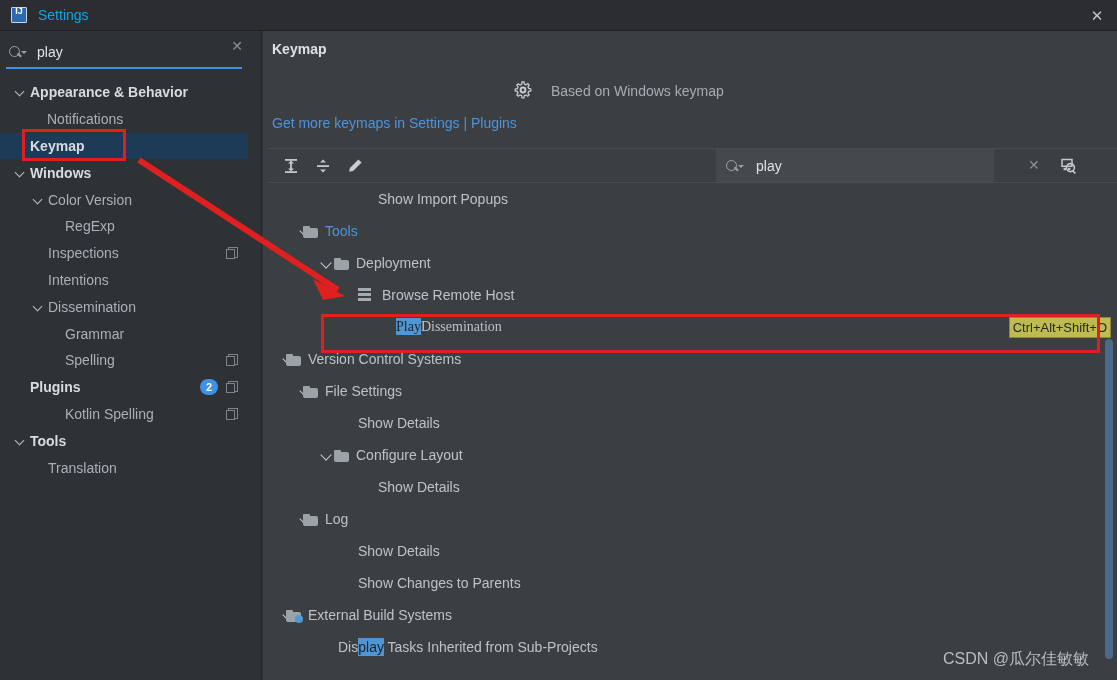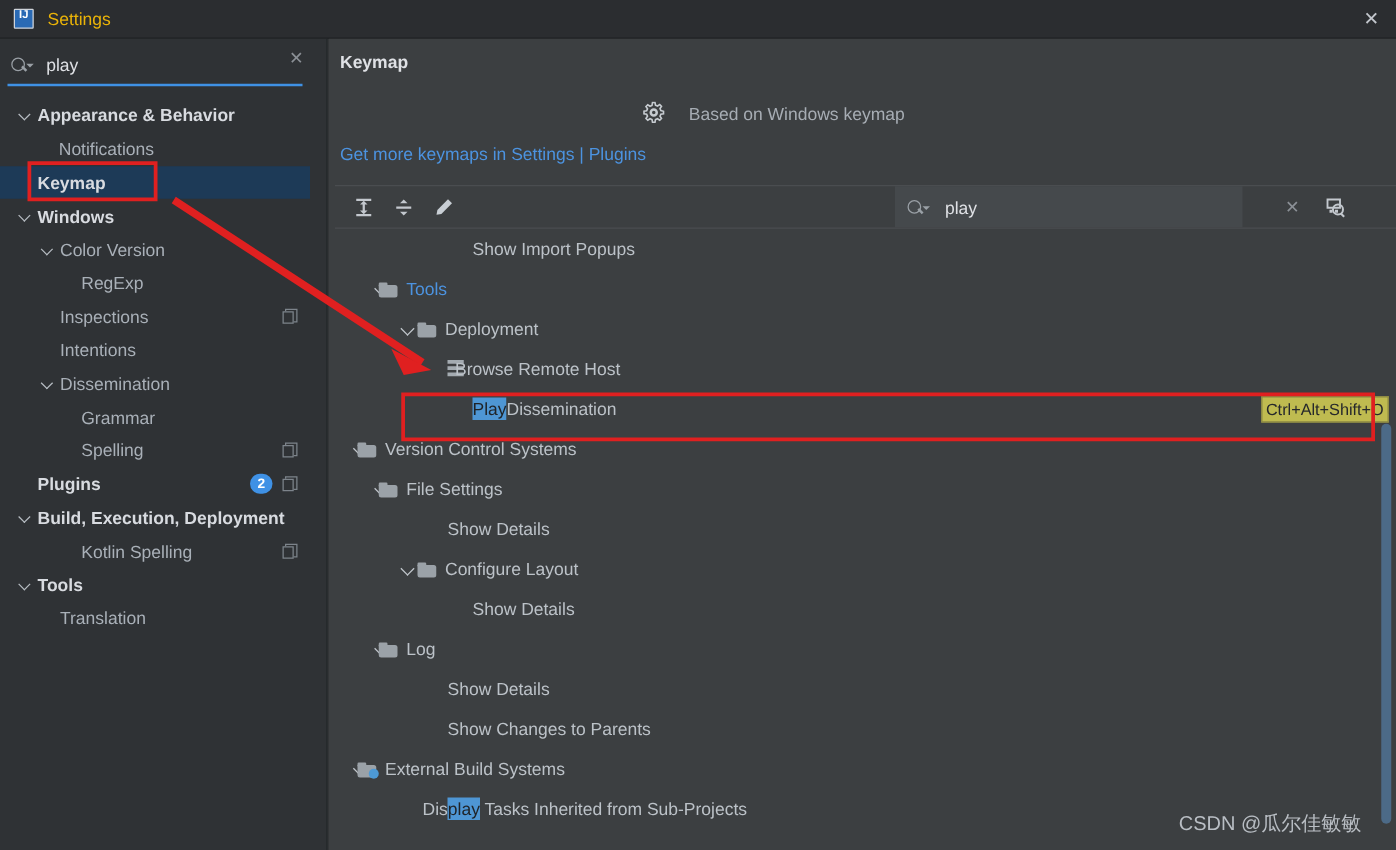--- a/index.html
+++ b/index.html
@@ -35,21 +35,21 @@
   .app-icon::before {
     content: "IJ";
     position: absolute; left: 0; top: -2px;
     width: 100%; text-align: center;
     font-size: 9px; color: #ffffff;
     font-family: "Liberation Sans", sans-serif;
     font-weight: bold;
   }
   .title-text {
     margin-left: 11px;
-    font-size: 14px; color: #eab308;
+    font-size: 14px; color: #0ea5e9;
   }
   .win-close {
     position: absolute; right: 10px; top: 6px;
     width: 20px; height: 20px;
     color: #c2c6cc; font-size: 15px;
     line-height: 20px; text-align: center;
     cursor: default;
   }
 
   
@@ -366,24 +366,20 @@
         </div>
         <div class="row">
           <span class="row-label" style="left: 65px;">Spelling</span>
           <span class="copy-badge"></span>
         </div>
         <div class="row bold">
           <span class="row-label" style="left: 30px;">Plugins</span>
           <span class="count-badge">2</span>
           <span class="copy-badge"></span>
         </div>
-        <div class="row bold">
-          <span class="chev" style="left: 15px;"></span>
-          <span class="row-label" style="left: 30px;">Build, Execution, Deployment</span>
-        </div>
         <div class="row">
           <span class="row-label" style="left: 65px;">Kotlin Spelling</span>
           <span class="copy-badge"></span>
         </div>
         <div class="row bold">
           <span class="chev" style="left: 15px;"></span>
           <span class="row-label" style="left: 30px;">Tools</span>
         </div>
         <div class="row">
           <span class="row-label" style="left: 48px;">Translation</span>
@@ -459,24 +455,24 @@
           <span class="kchev" style="left: 53px;"></span>
           <span class="folder" style="left: 66px;"></span>
           <span class="klabel" style="left: 88px;">Deployment</span>
         </div>
         <div class="krow" style="position: absolute; left: 0px; top: 96px; width: 849px;">
           <span class="server-icon" style="left: 90px;">
             <i style="top:0"></i>
             <i style="top:5px"></i>
             <i style="top:10px"></i>
           </span>
-          <span class="klabel" style="left: 96px;">Browse Remote Host</span>
+          <span class="klabel" style="left: 114px;">Browse Remote Host</span>
         </div>
         <div class="krow" style="position: absolute; left: 0px; top: 128px; width: 849px;">
-          <span class="klabel" style="left: 110px;"><span class="hl">Play</span><span>Dissemination</span></span>
+          <span class="klabel" style="left: 128px; font-family: Liberation Serif, serif;"><span class="hl">Play</span><span>Dissemination</span></span>
           <span class="shortcut" style="right: 6px;">Ctrl+Alt+Shift+O</span>
         </div>
         <div class="krow" style="position: absolute; left: 0px; top: 160px; width: 849px;">
           <span class="kchev" style="left: 15px;"></span>
           <span class="folder" style="left: 18px;"></span>
           <span class="klabel" style="left: 40px;">Version Control Systems</span>
         </div>
         <div class="krow" style="position: absolute; left: 0px; top: 192px; width: 849px;">
           <span class="kchev" style="left: 32px;"></span>
           <span class="folder" style="left: 35px;"></span>

